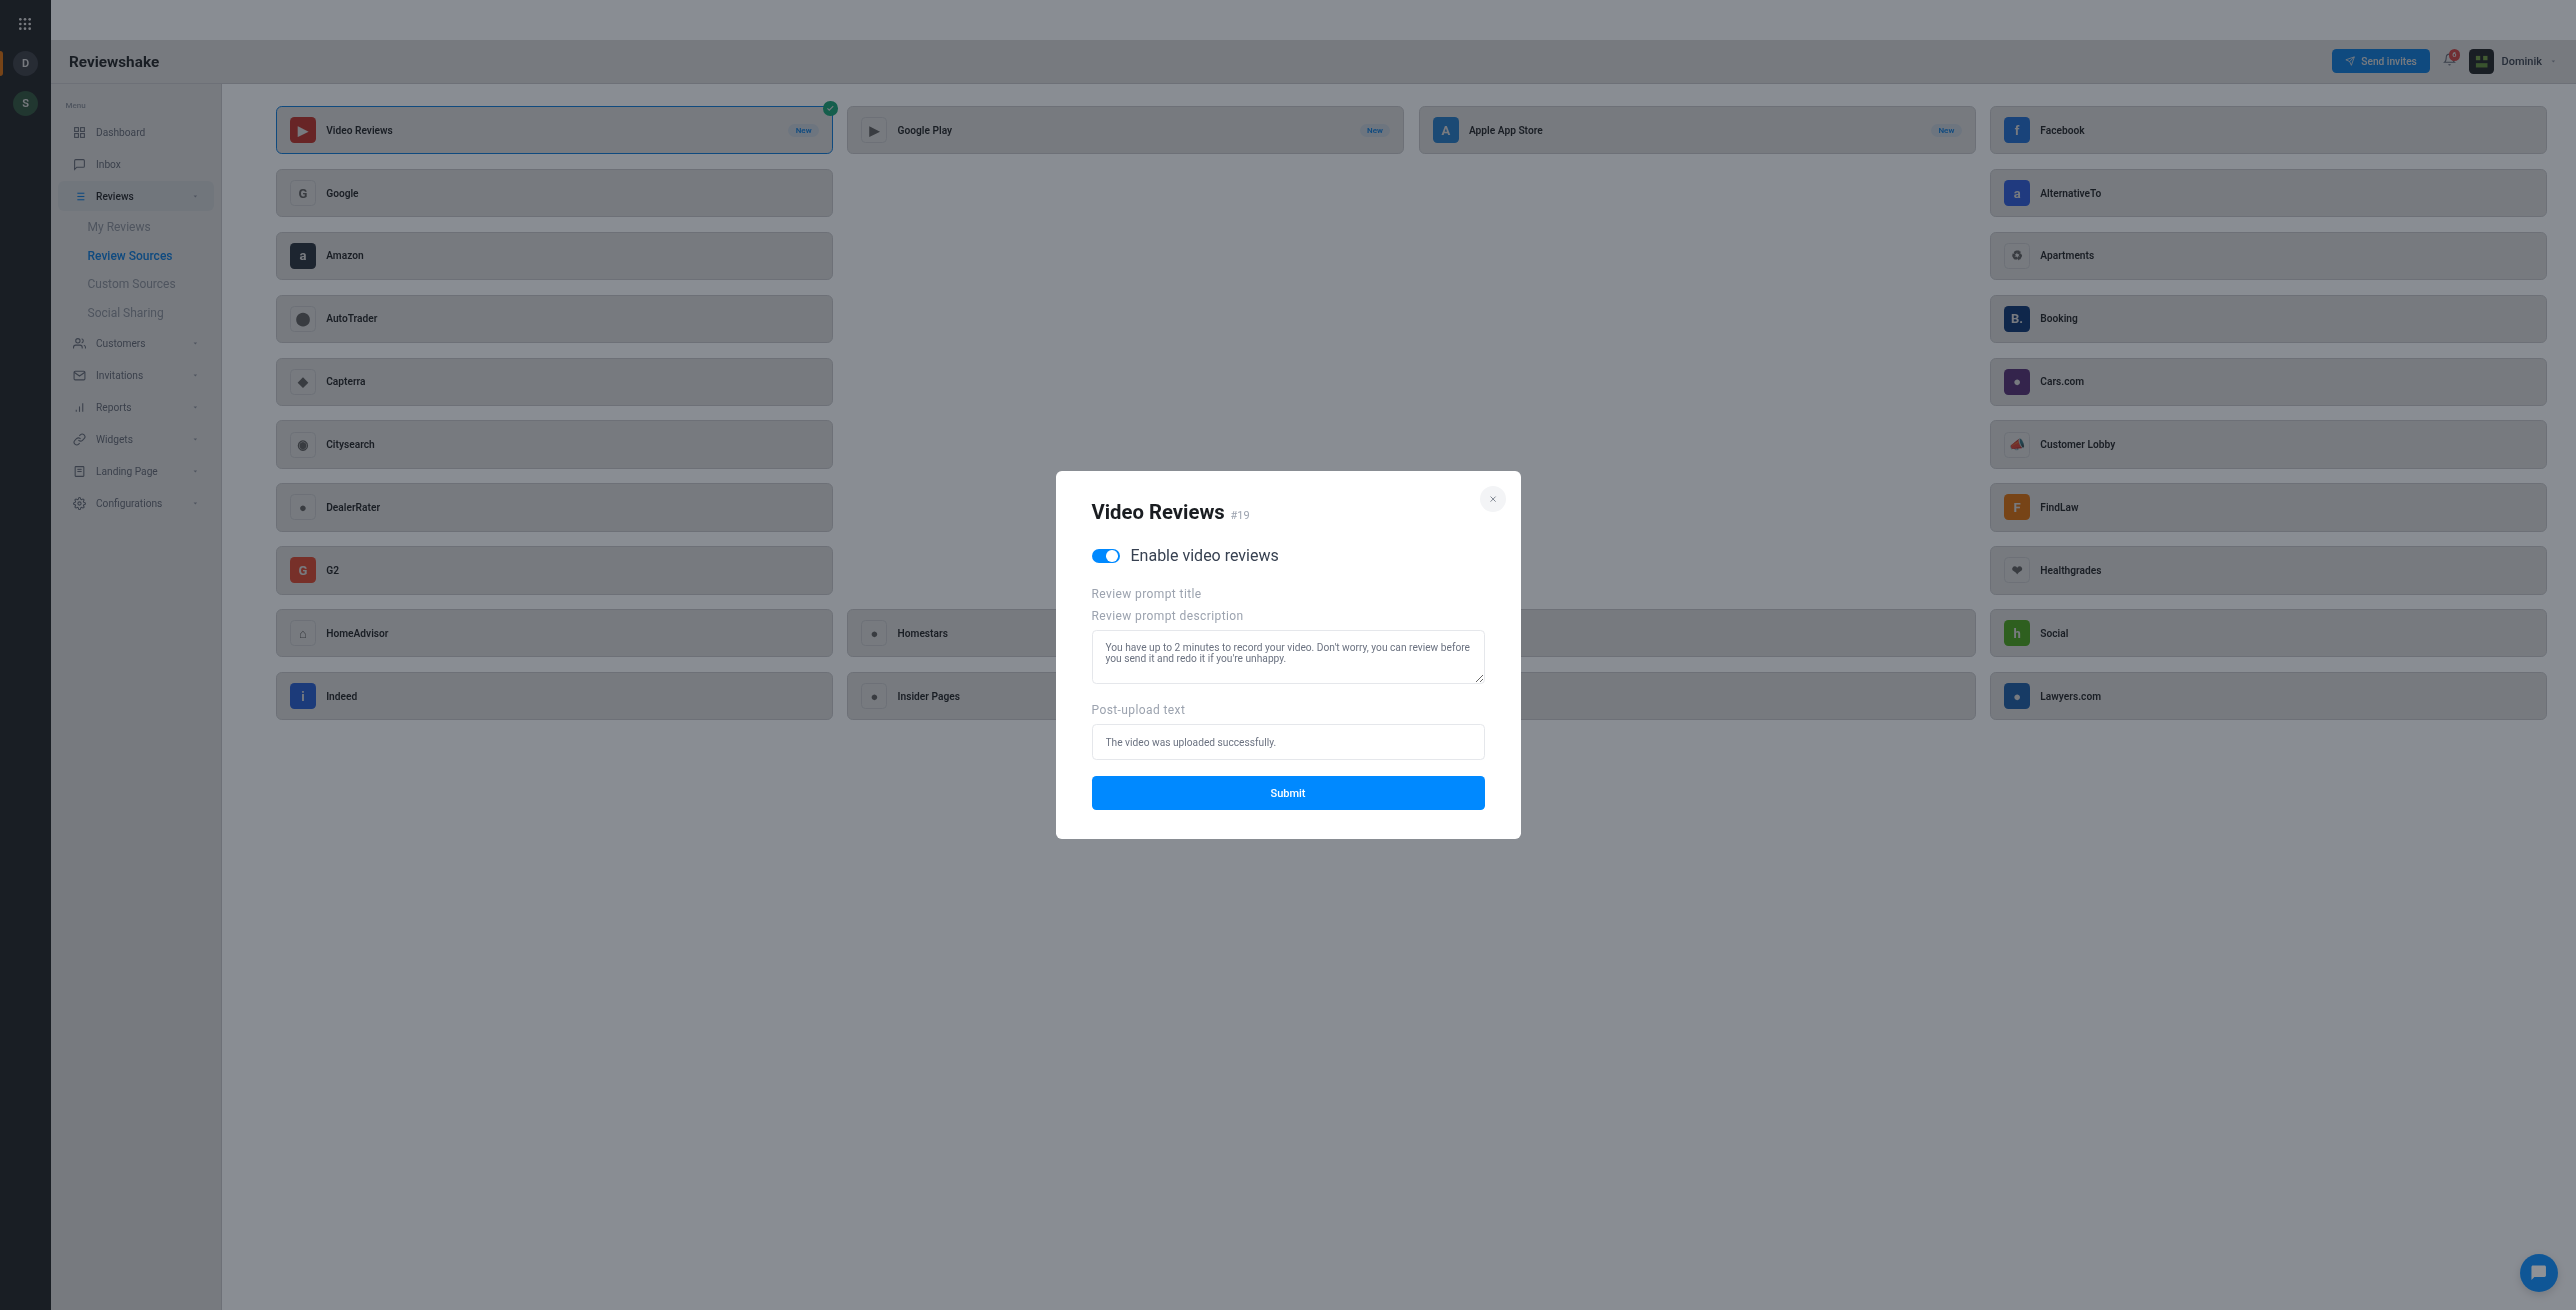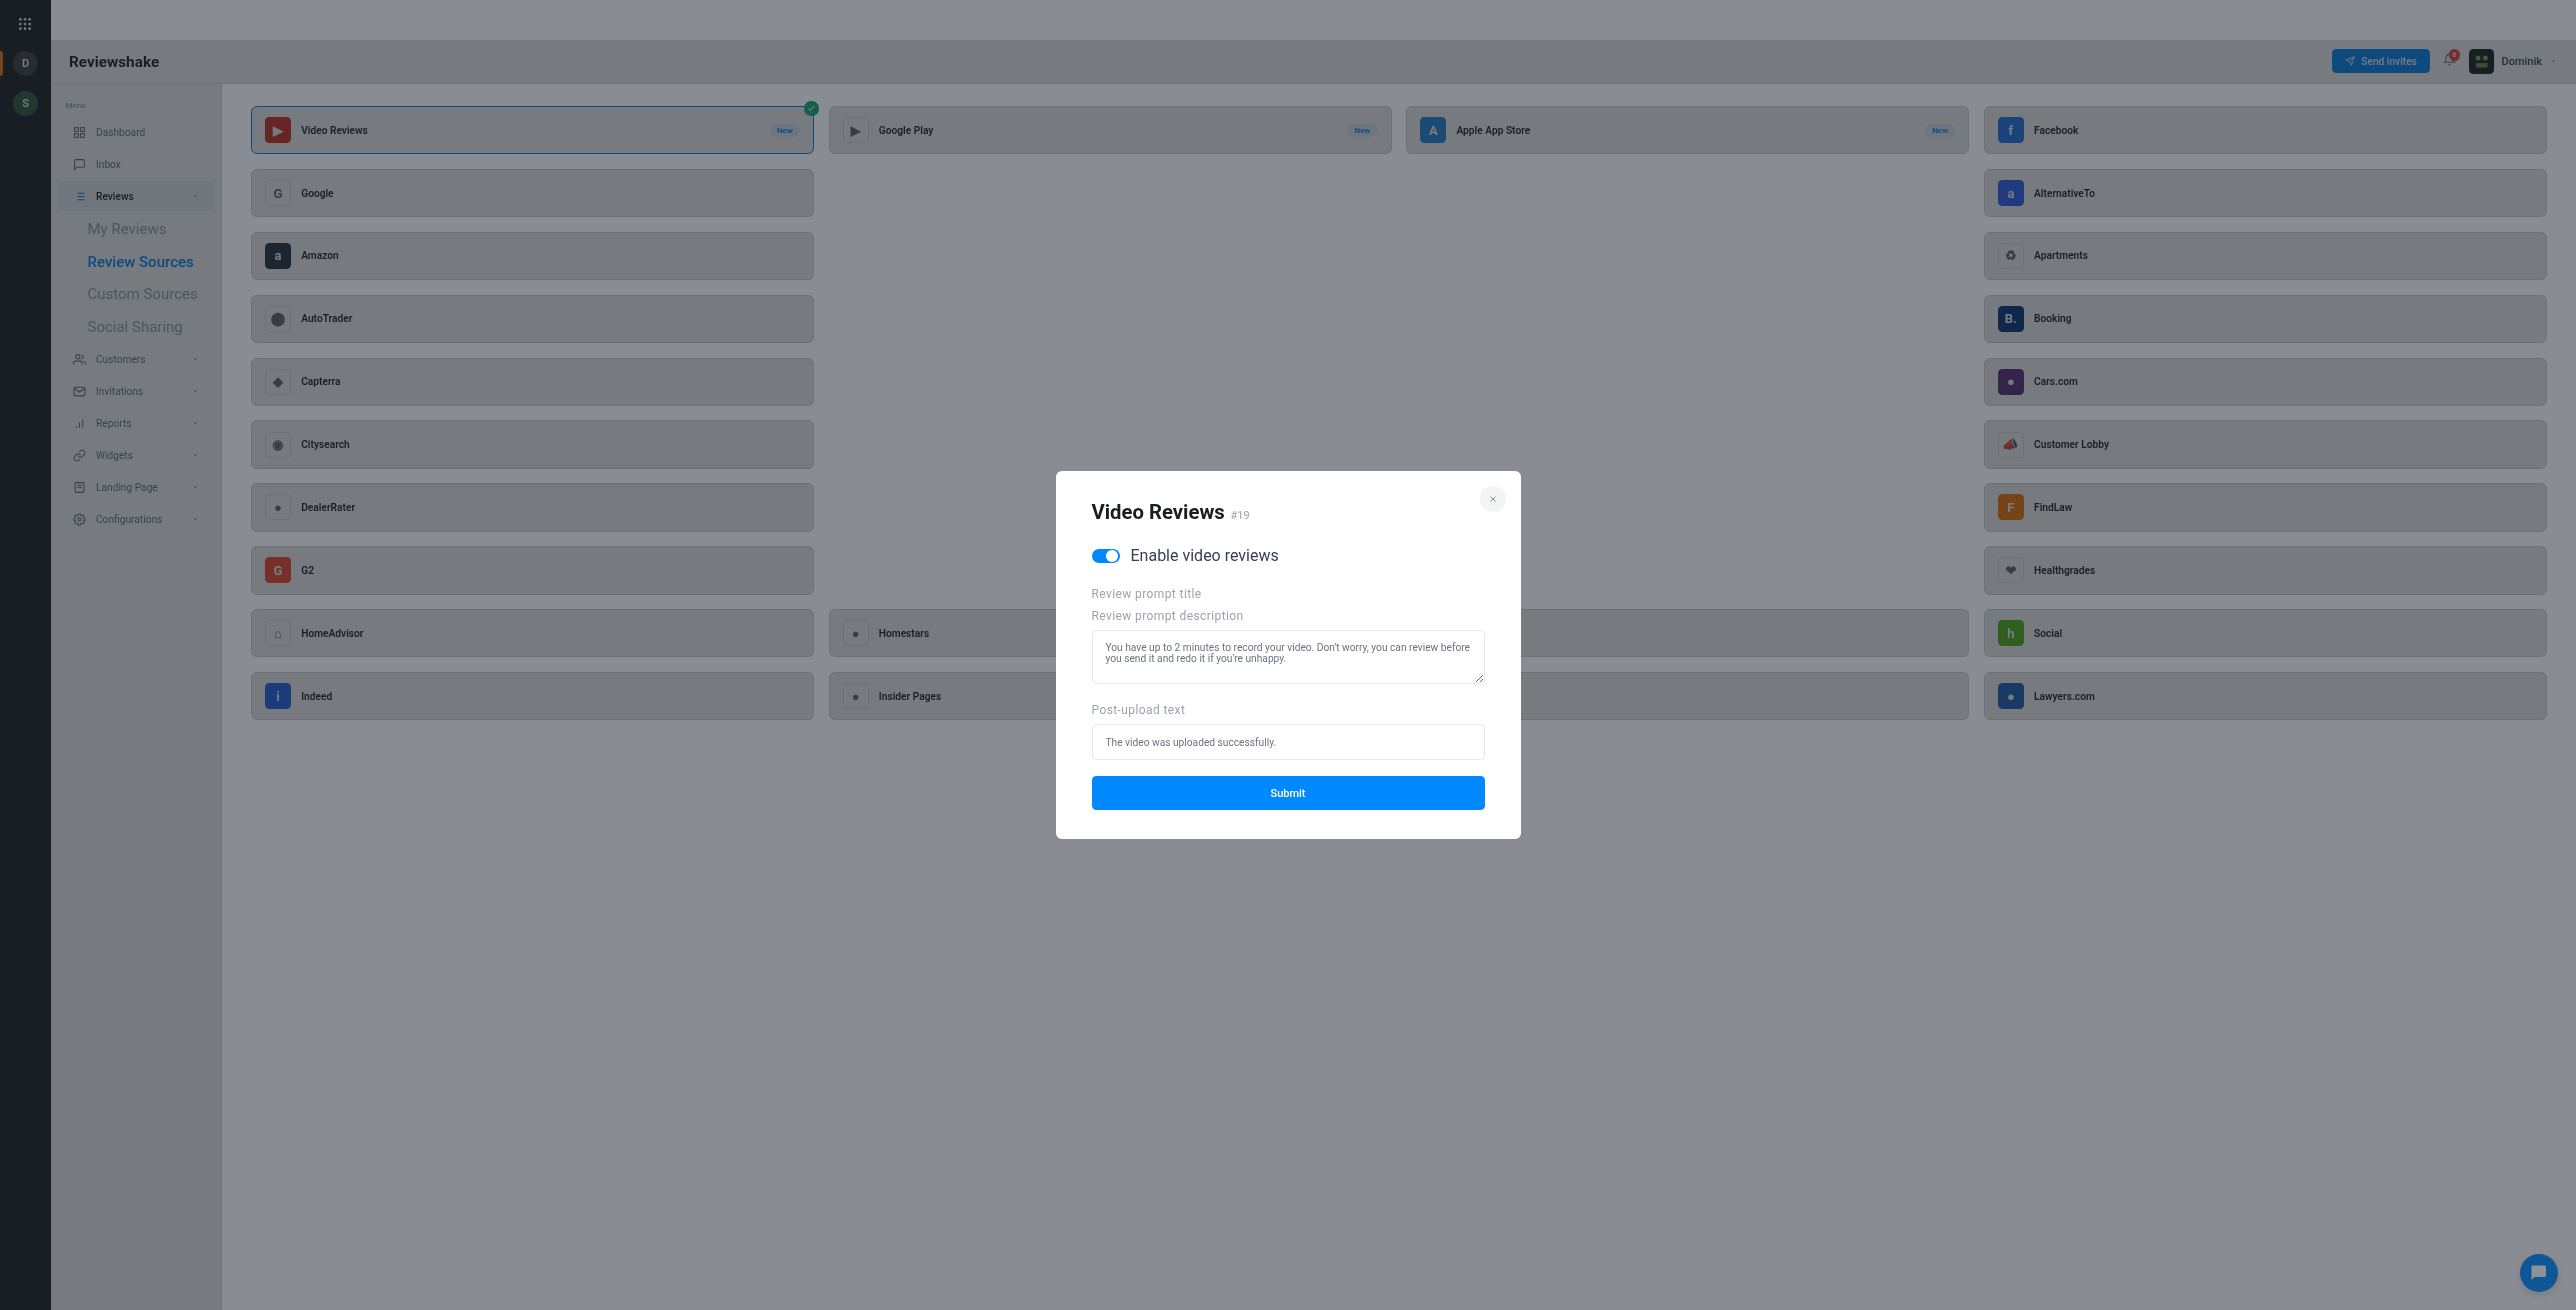--- a/index.html
+++ b/index.html
@@ -18,30 +18,30 @@
     .logo .shake { color: #1a1d21; }
     .topbar-right { margin-left: auto; display: flex; align-items: center; gap: 13px; }
     .btn-invite { background: #0089ff; color: #fff; border: none; padding: 6.5px 13px; border-radius: 4.4px; font-size: 10.2px; font-weight: 500; display: flex; align-items: center; gap: 5.8px; cursor: pointer; }
     .bell-wrap { position: relative; color: #6b7280; cursor: pointer; }
     .bell-badge { position: absolute; top: -4.4px; right: -4.4px; background: #ef4444; color: #fff; font-size: 7.3px; font-weight: 600; width: 11.6px; height: 11.6px; border-radius: 50%; display: flex; align-items: center; justify-content: center; }
     .user-menu { display: flex; align-items: center; gap: 7.3px; cursor: pointer; }
     .user-avatar { width: 25.4px; height: 25.4px; background: #1a1d21; border-radius: 4.4px; display: flex; align-items: center; justify-content: center; }
     .user-avatar svg { width: 17.4px; height: 17.4px; }
     .user-name { font-size: 11px; font-weight: 500; color: #374151; }
     .chevron { color: #9ca3af; }
-    .content-wrap { flex: 1; display: flex; overflow: hidden; }
+    .content-wrap { flex: 1; display: flex; overflow: hidden; gap: 25px; }
     .sidebar { width: 171px; background: #fff; border-right: 0.7px solid #e5e7eb; padding-top: 11px; }
     .menu-label { font-size: 8px; color: #9ca3af; padding: 5.8px 14.5px; font-weight: 500; }
     .nav-item { display: flex; align-items: center; gap: 10.2px; padding: 8.7px 14.5px; color: #6b7280; cursor: pointer; font-size: 10.2px; border-radius: 5.8px; margin: 1.5px 7.3px; }
     .nav-item.active { background: #f0f4f8; color: #1a1d21; font-weight: 500; }
     .nav-item.active .nav-icon { color: #0089ff; }
     .nav-icon { width: 13px; height: 13px; flex-shrink: 0; }
     .nav-expand { margin-left: auto; color: #9ca3af; }
     .sub-items { padding-left: 22px; }
-    .sub-item { padding: 7.3px 14.5px; font-size: 15px; color: #9ca3af; cursor: pointer; }
+    .sub-item { padding: 7.3px 14.5px; font-size: 12px; color: #9ca3af; cursor: pointer; }
     .sub-item.active { color: #0089ff; font-weight: 500; }
     .page { flex: 1; padding: 22px 29px; overflow-y: auto; }
     .cards-grid { display: grid; grid-template-columns: repeat(4, 1fr); gap: 14.5px; }
     .source-card { background: #fff; border: 0.7px solid #e5e7eb; border-radius: 5.8px; padding: 10.2px 13px; display: flex; align-items: center; gap: 10.2px; cursor: pointer; position: relative; }
     .source-card.selected { border-color: #0089ff; }
     .card-check { position: absolute; top: -5.8px; right: -5.8px; width: 14.5px; height: 14.5px; background: #10b981; border-radius: 50%; display: flex; align-items: center; justify-content: center; color: #fff; }
     .card-icon { width: 26px; height: 26px; border-radius: 4.4px; display: flex; align-items: center; justify-content: center; font-size: 13px; font-weight: 700; color: #fff; flex-shrink: 0; }
     .card-label { font-size: 10.2px; font-weight: 600; color: #1a1d21; }
     .badge-new { margin-left: auto; background: #e6f2ff; color: #0089ff; font-size: 8px; font-weight: 600; padding: 2.2px 7.3px; border-radius: 7.3px; }
     .overlay { position: fixed; inset: 0; background: rgba(30, 35, 45, 0.5); display: flex; align-items: center; justify-content: center; z-index: 100; }

